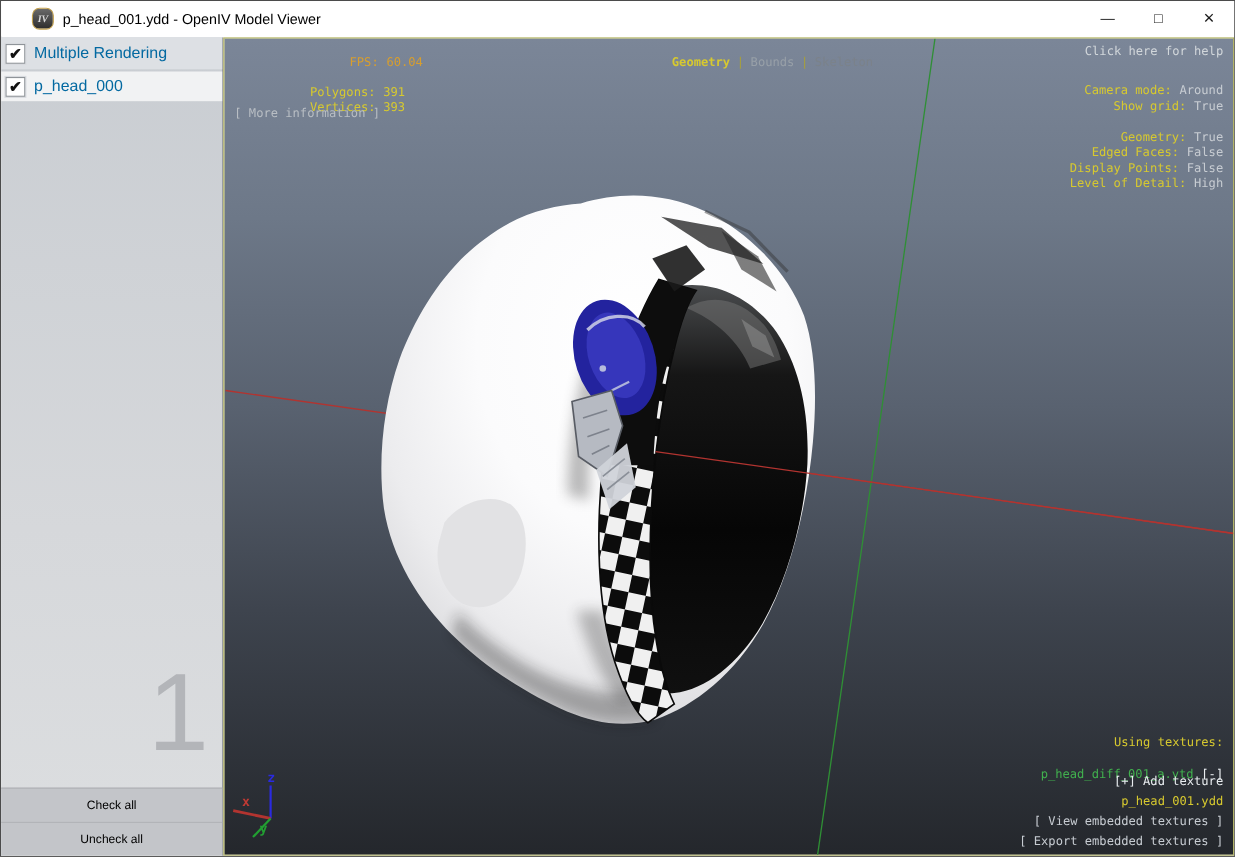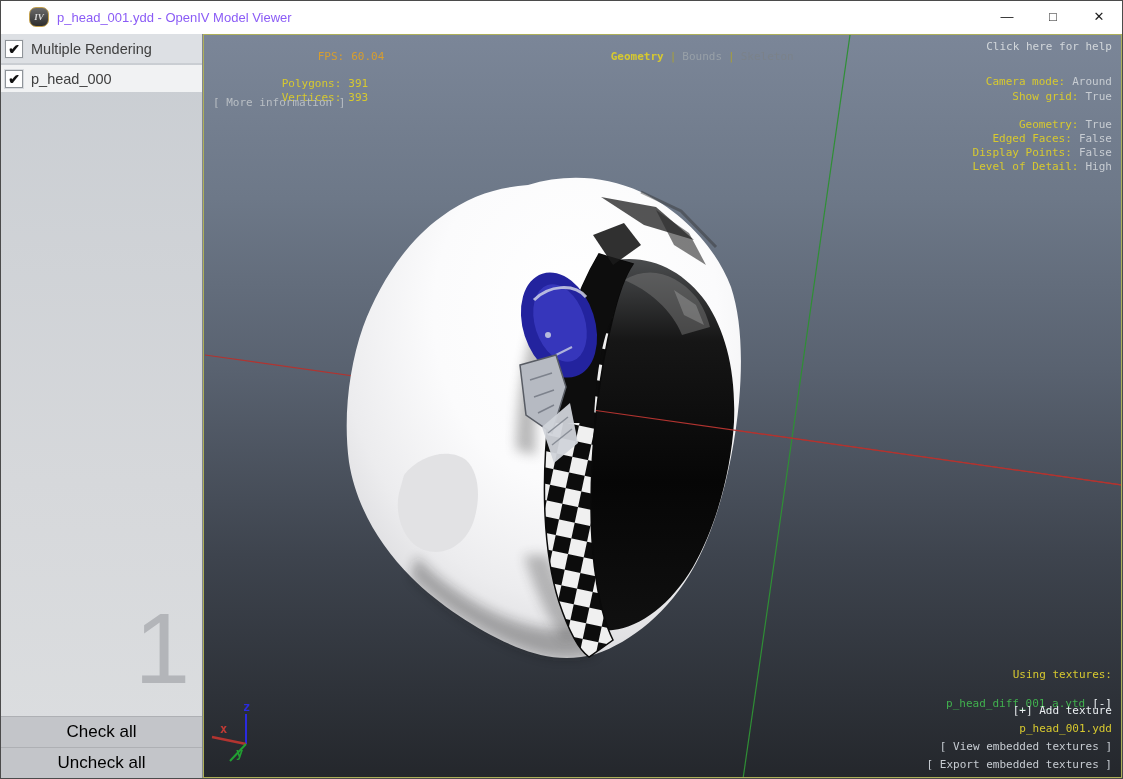--- a/index.html
+++ b/index.html
@@ -3,36 +3,36 @@
 <meta charset="utf-8">
 <style>
   html,body{margin:0;padding:0;background:#888;}
   .window{position:relative;width:1121px;height:777px;border:1px solid #4b4b4b;background:#fff;
           font-family:"Liberation Sans",sans-serif;overflow:hidden;}
   
   .titlebar{position:absolute;top:0;left:0;right:0;height:32px;background:#ffffff;display:flex;align-items:center;}
   .app-icon{width:18px;height:18px;margin-left:28px;border:1px solid #c2a04e;border-radius:7px;
             background:linear-gradient(#6a6a6a,#2d2d2d);color:#d9d9d9;font-family:"Liberation Serif",serif;
             font-style:italic;font-weight:bold;font-size:9px;line-height:18px;text-align:center;}
-  .title{margin-left:8px;font-size:13px;color:#8b5cf6;}
+  .title{margin-left:8px;font-size:13px;color:#000000;}
   .win-controls{position:absolute;right:0;top:0;height:32px;display:flex;}
   .wc{width:46px;height:32px;text-align:center;line-height:32px;font-size:13px;color:#1a1a1a;cursor:default;}
   
   .sidebar{position:absolute;top:33px;left:0;width:201px;bottom:0;
            background:linear-gradient(180deg,#c9cdd2 0%,#d6d8db 60%,#dcdee0 100%);
            border-right:1px solid #83878d;}
   .sb-row{display:flex;align-items:center;padding-left:4px;margin-bottom:2px;}
   .sb-row-master{height:29px;background:#dde0e4;}
   .sb-row-model{height:27px;background:#f1f2f3;}
   .checkbox{width:16px;height:16px;background:#fff;border:1px solid #8f9499;box-shadow:0 0 0 1px #d7dade;
             font-size:14px;line-height:16px;text-align:center;color:#111;font-weight:bold;margin-right:8px;}
-  .sb-label{font-size:14.5px;color:#404040;}
+  .sb-label{font-size:14.5px;color:#0369a1;}
   .watermark{position:absolute;right:12px;bottom:80px;font-size:100px;line-height:1;color:#b3b5b9;}
   .sb-btn{position:absolute;left:0;right:0;height:30px;background:#c3c5c9;border-top:1px solid #aeb0b4;
-          text-align:center;line-height:30px;font-size:17px;color:#000;cursor:default;}
+          text-align:center;line-height:30px;font-size:11px;color:#000;cursor:default;}
   .sb-btn.check{bottom:31px;}
   .sb-btn.uncheck{bottom:0;}
   
   .viewport{position:absolute;top:33px;left:202px;right:0;bottom:0;border:1px solid #aeb05a;
             background:linear-gradient(180deg,#7b8698 0%,#6d7888 22%,#596270 45%,#3e444e 70%,#24272c 100%);
             overflow:hidden;}
   .viewport svg{position:absolute;top:0;left:0;}
   .vtext{position:absolute;font-family:"DejaVu Sans Mono",monospace;font-size:11px;line-height:11px;white-space:pre;}
   .r{right:9px;text-align:right;}
   .yellow{color:#d7c92f;}

